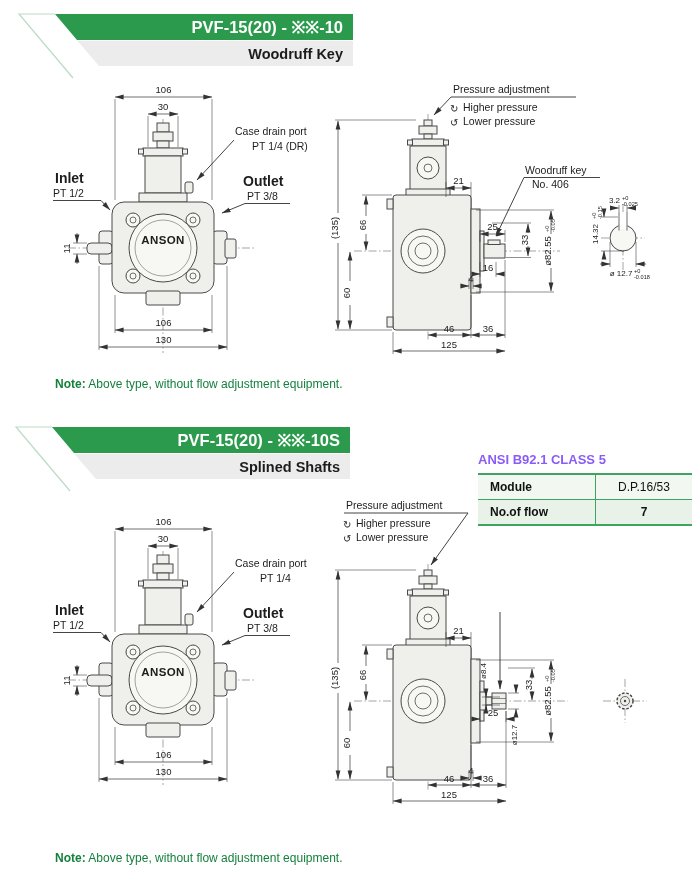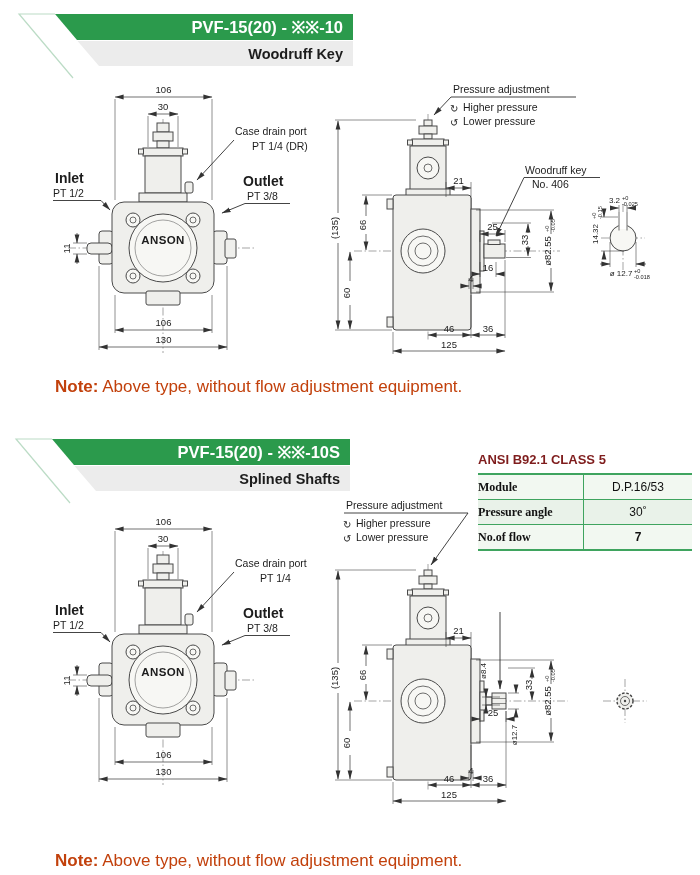--- a/index.html
+++ b/index.html
@@ -15,29 +15,29 @@
   .el{fill:none;stroke:#333;stroke-width:.55;}
   .ldr{fill:none;stroke:#222;stroke-width:.85;}
   .dt{font-size:9.5px;}
   .tt{font-size:5.6px;}
   .lb{font-size:10.5px;}
   .lbb{font-size:14px;font-weight:bold;}
   .ic{font-size:10px;}
   .logo{font-size:11.5px;font-weight:bold;letter-spacing:.4px;}
   .bt{font-size:16.5px;font-weight:bold;fill:#ffffff;}
   .bs{font-size:14.5px;font-weight:bold;fill:#1c1c1c;}
-  .note{font-size:17px;color:#c2410c;}
+  .note{font-size:12px;color:#15803d;}
   .note .nb{font-weight:bold;}
   .tblwrap{width:214px;}
-  .tbl-title{font-size:13px;font-weight:bold;color:#7f1d1d;margin-bottom:6px;}
+  .tbl-title{font-size:13px;font-weight:bold;color:#8b5cf6;margin-bottom:6px;}
   table.spec{border-collapse:collapse;width:100%;
              border-top:2px solid #3fa45f;border-bottom:2px solid #3fa45f;}
   table.spec td{border-top:1px solid #3fa45f;height:22px;font-size:12px;color:#111;}
   table.spec tr:first-child td{border-top:none;}
-  table.spec td.lab{font-weight:bold;width:104px;padding-left:0;border-right:1.5px solid #3fa45f;font-family:Liberation Serif, serif;}
+  table.spec td.lab{font-weight:bold;width:104px;padding-left:12px;border-right:1.5px solid #3fa45f;}
   table.spec td.val{text-align:center;}
   table.spec tr:nth-child(odd) td{background:#f2f8f1;}
   table.spec tr:nth-child(even) td{background:#e9f2e9;}
   .big7{font-size:15px;font-weight:bold;}
   .tolstack{display:inline-flex;flex-direction:column;font-size:7.5px;line-height:7.5px;
             vertical-align:middle;margin-left:2px;text-align:left;}
 </style>
 </head>
 <body>
 
@@ -289,41 +289,37 @@
     <text class="tt" x="306" y="200.5">-0.018</text>
   </g>
 </svg>
 </div>
 
 <div class="abs note" style="left:55px;top:377px;">
   <span class="nb">Note:</span>
   <span>Above type, without flow adjustment equipment.</span>
 </div>
 
-<div class="abs" style="left:0;top:425px;">
+<div class="abs" style="left:0;top:413px;">
   <svg width="370" height="82" viewBox="0 0 370 82">
     <path d="M52,14 L16,14 L70,78" fill="none" stroke="#bcdcc6" stroke-width="1.2"></path>
     <polygon points="52,14 350,14 350,40 74,40" fill="#2b9a4c"></polygon>
     <polygon points="74.5,41 350,41 350,66 96,66" fill="#ececec"></polygon>
     <text class="bt" x="340" y="33" text-anchor="end">PVF-15(20) - ※※-10S</text>
     <text class="bs" x="340" y="59" text-anchor="end">Splined Shafts</text>
   </svg>
 </div>
 
 <div class="abs tblwrap" style="left:478px;top:452px;">
   <div class="tbl-title">ANSI B92.1 CLASS 5</div>
   <table class="spec">
     <tbody>
         <tr>
       <td class="lab">Module</td>
       <td class="val">D.P.16/53</td>
-    </tr>
-    <tr>
-      <td class="lab">Pressure angle</td>
-      <td class="val">30˚</td>
     </tr>
     <tr>
       <td class="lab">No.of flow</td>
       <td class="val big7">7</td>
     </tr>
   </tbody>
     </table>
 </div>
 
 <div class="abs" style="left:38px;top:515px;">

